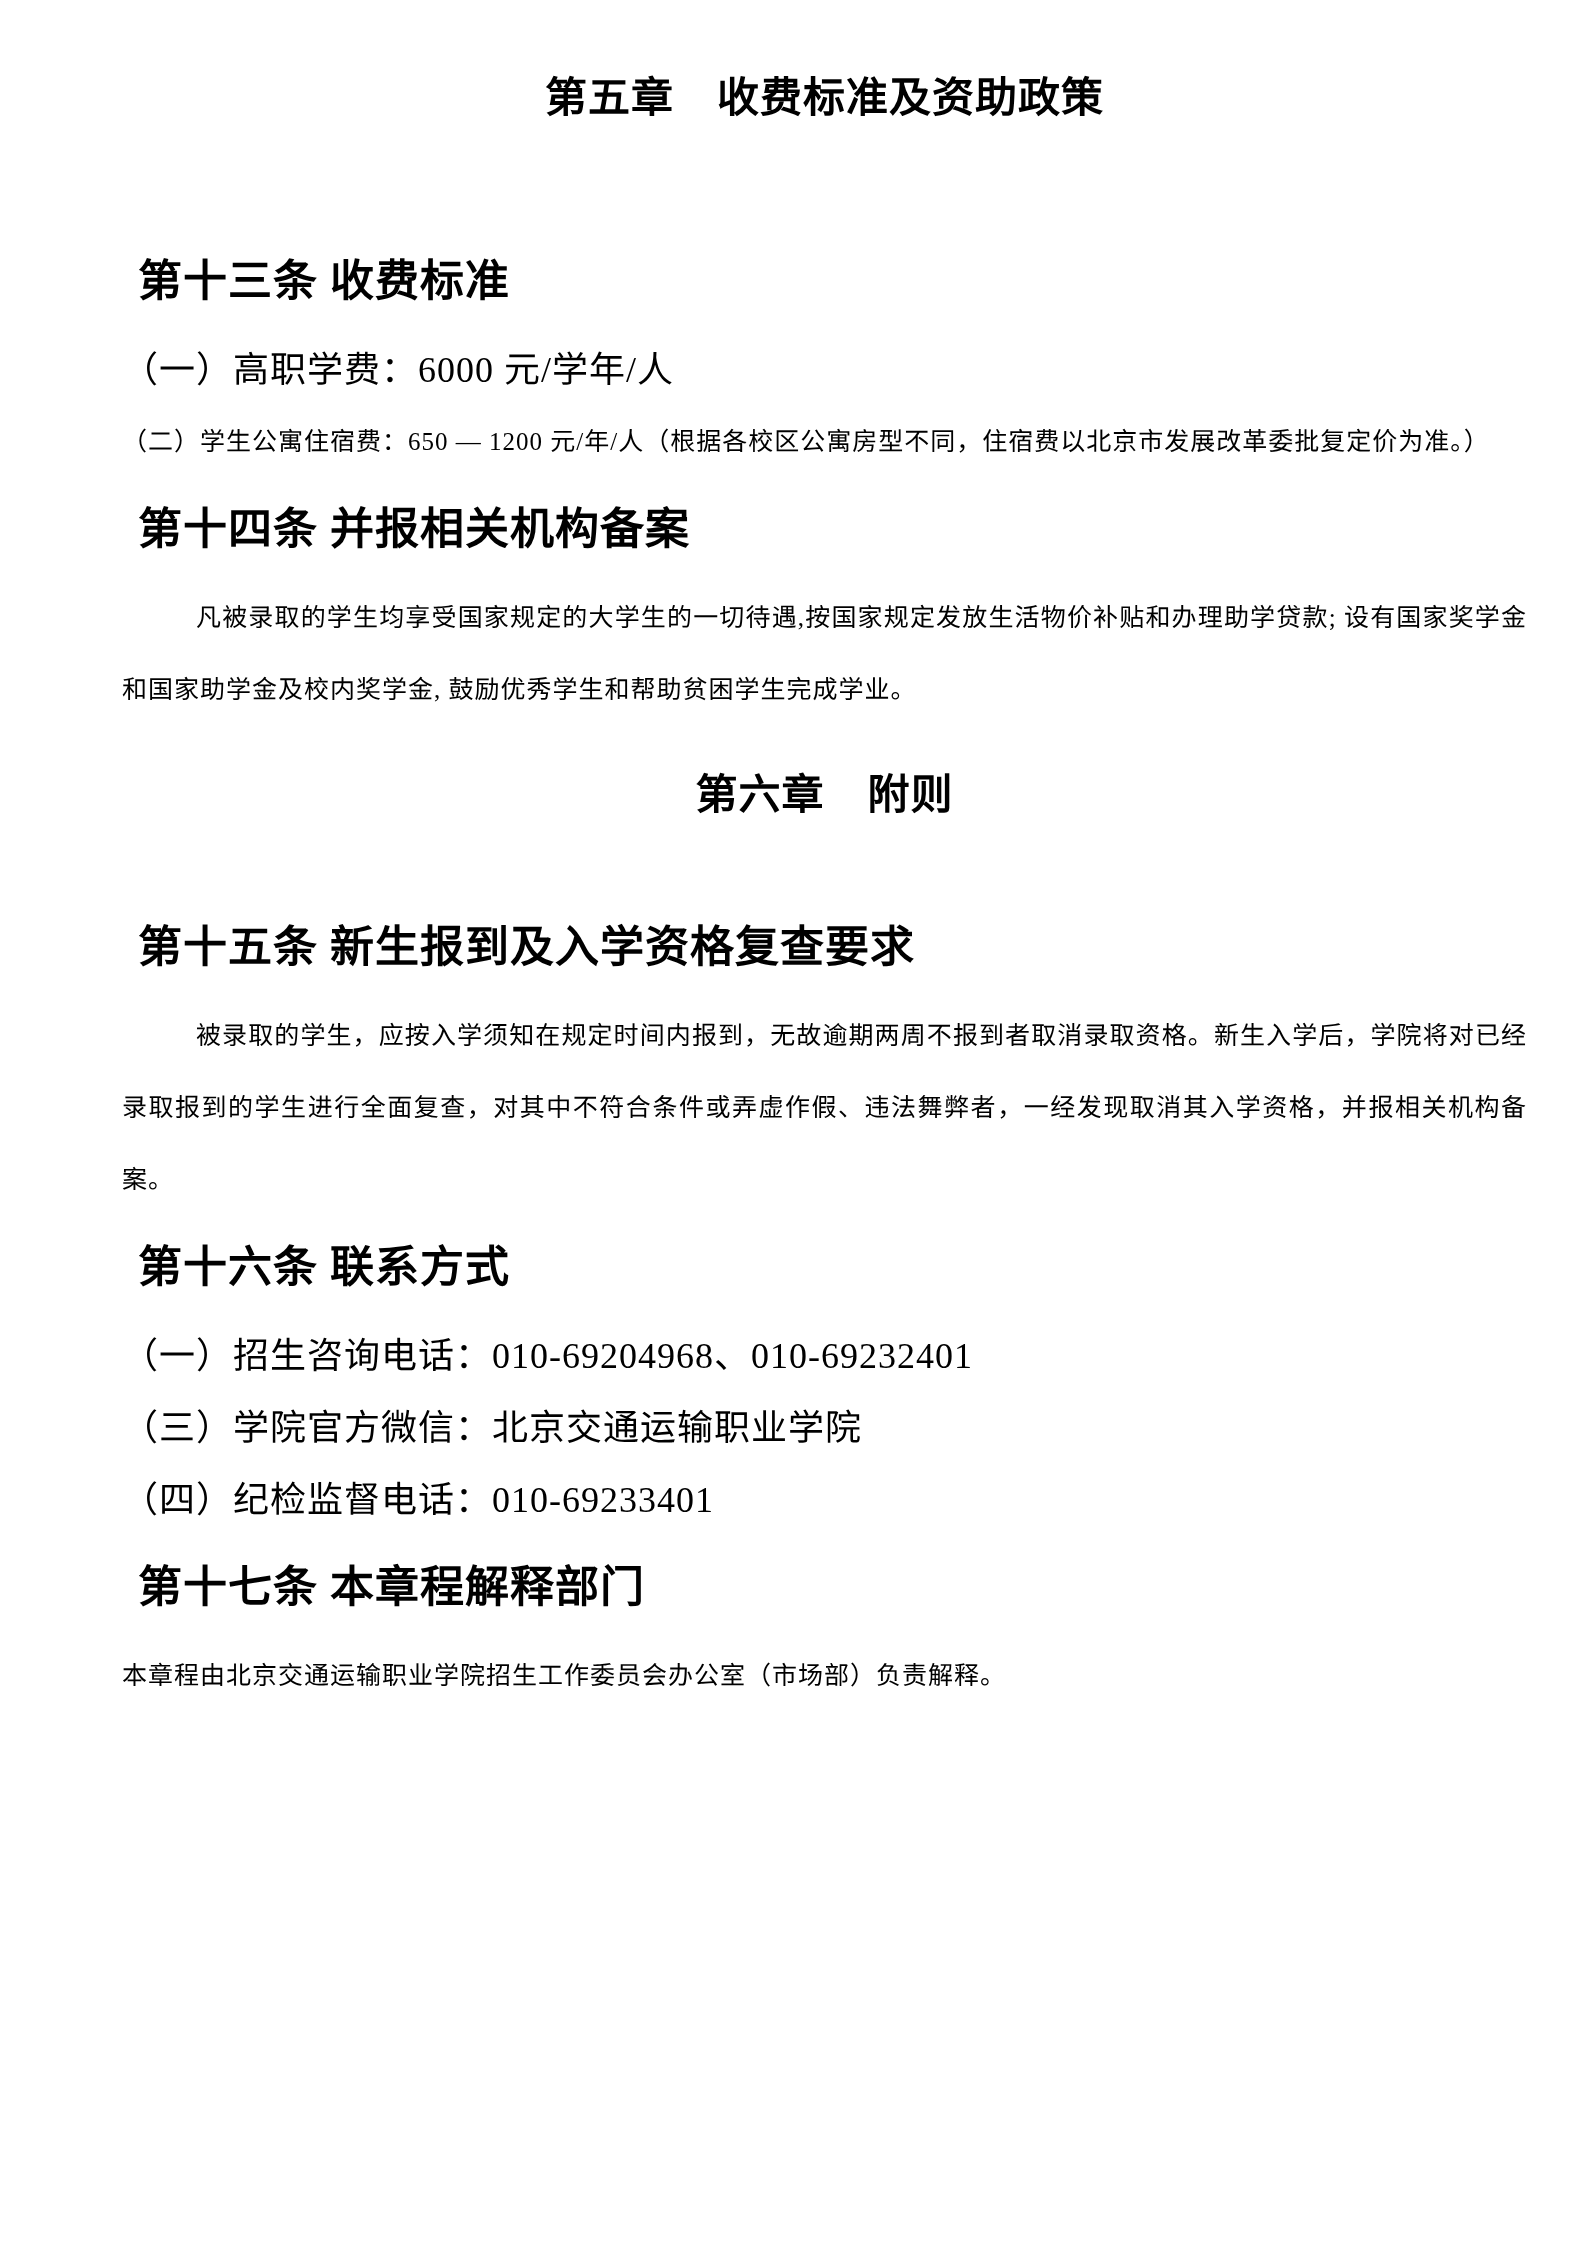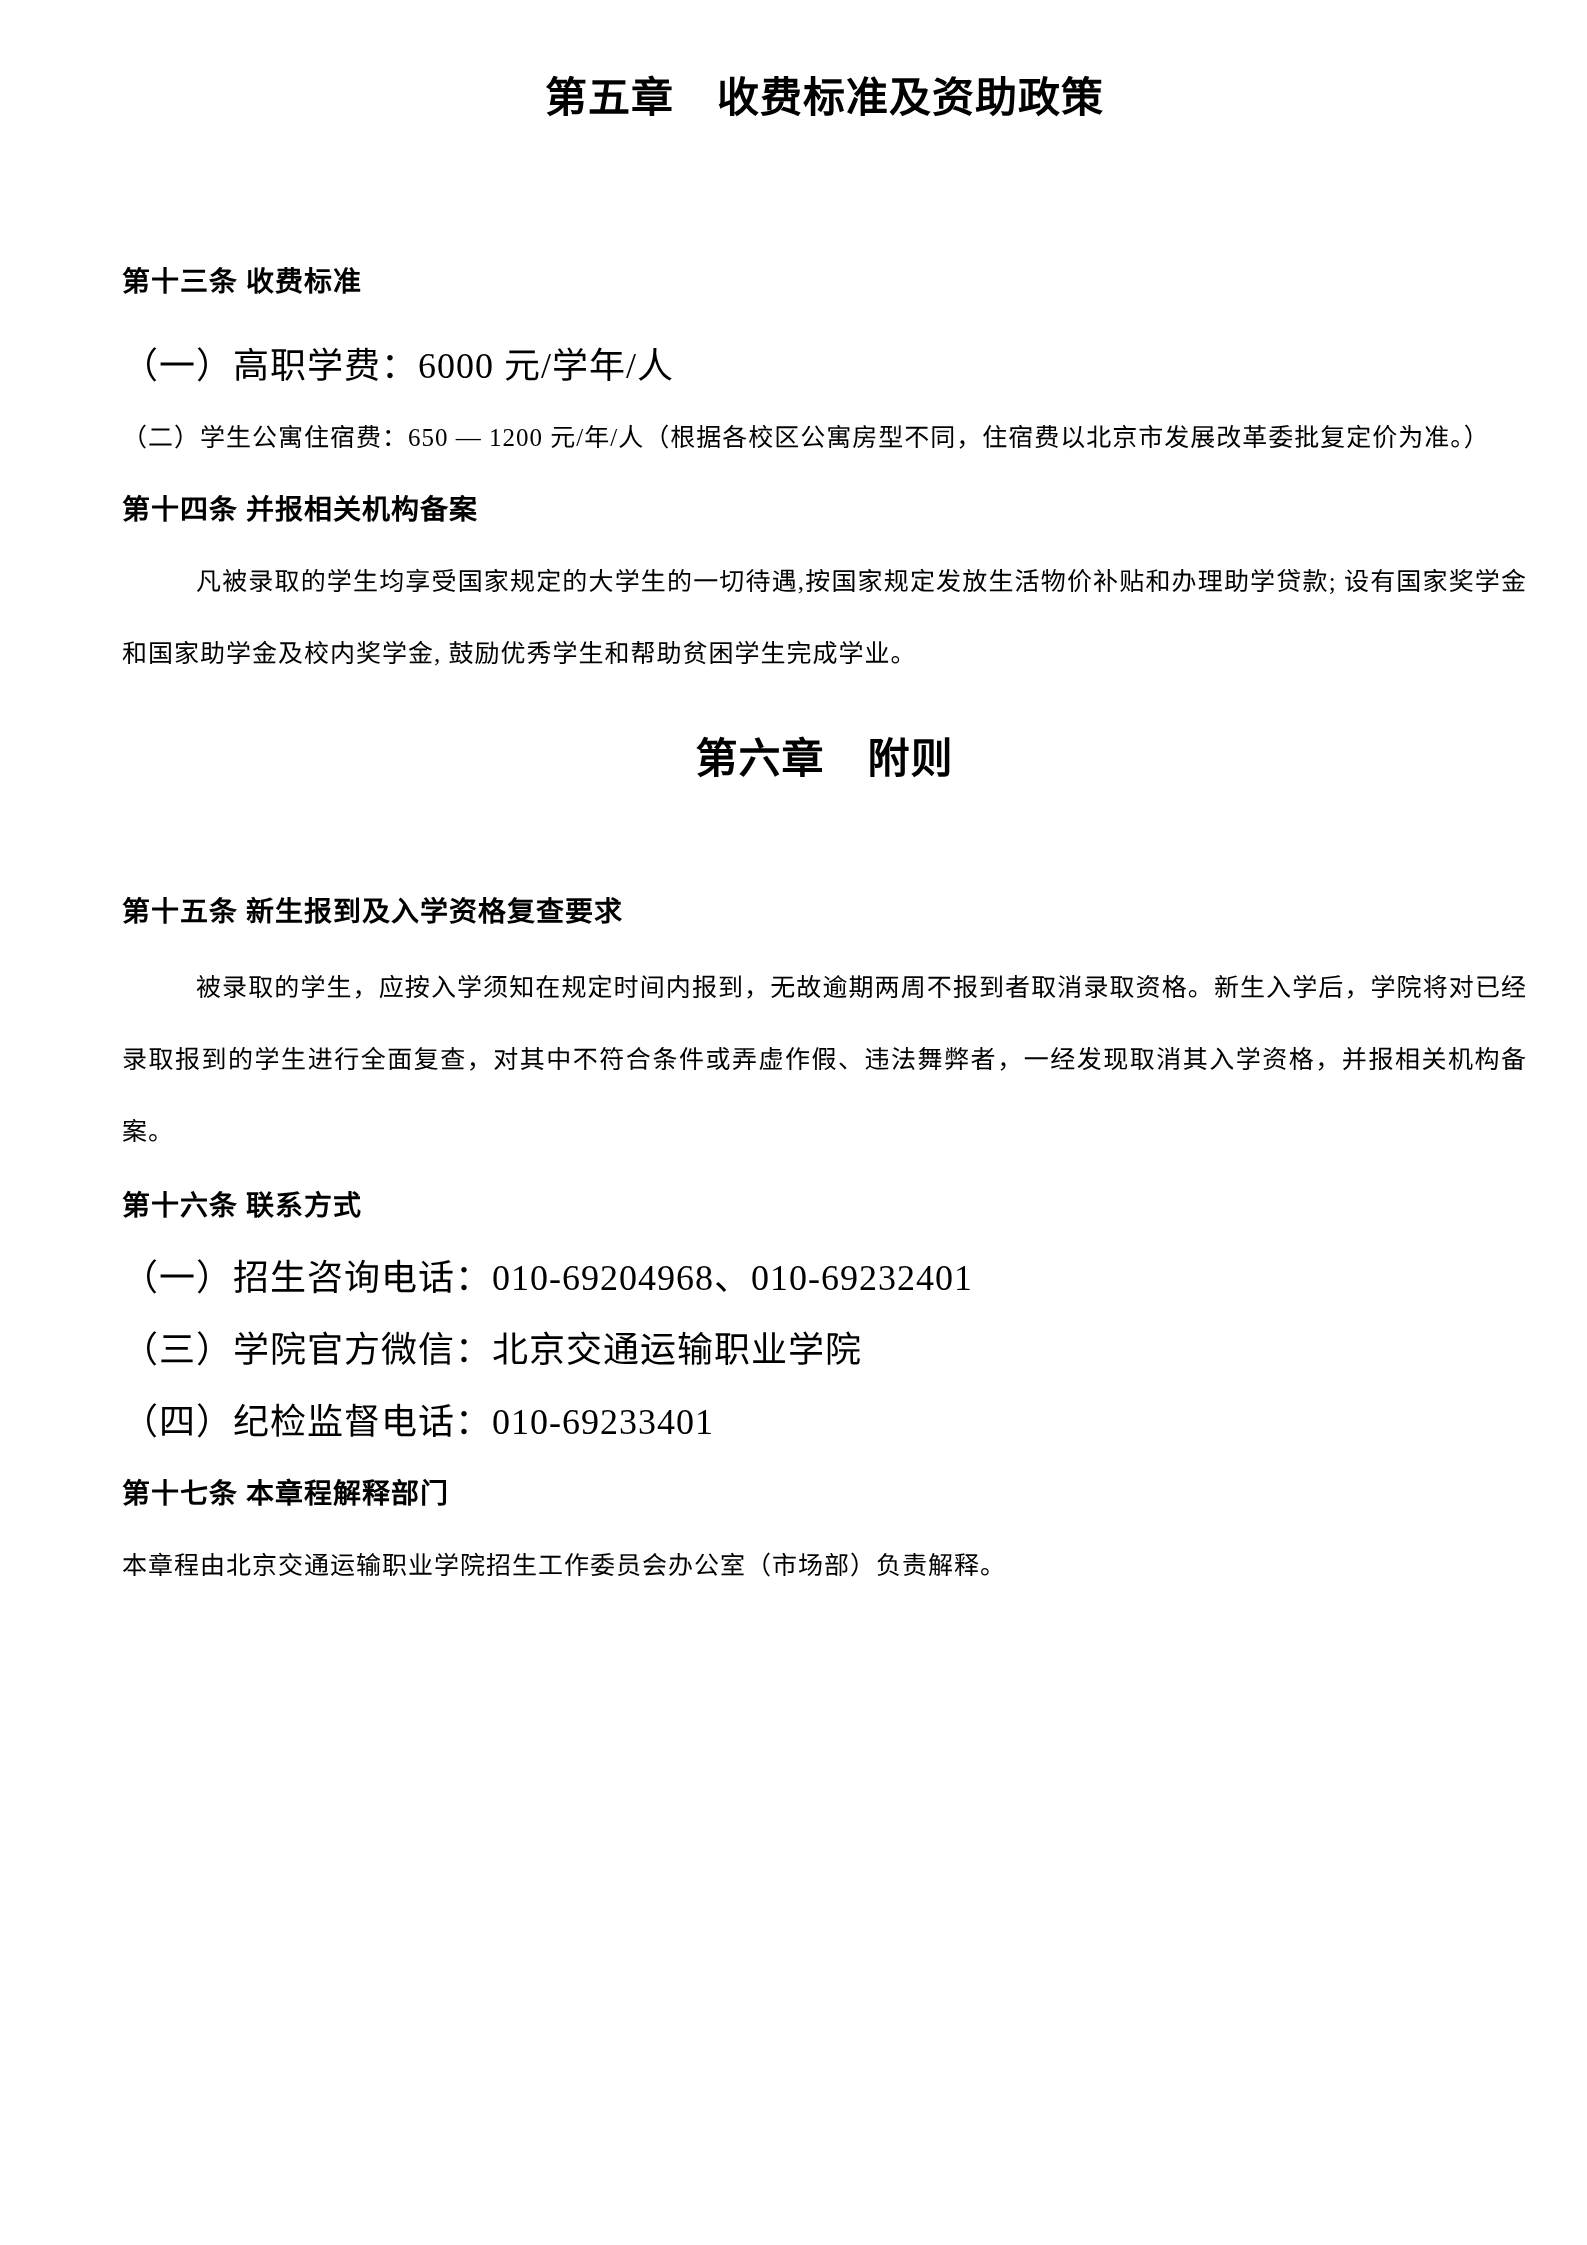--- a/index.html
+++ b/index.html
@@ -25,41 +25,41 @@
     font-size: 42px;
     line-height: 72px;
     text-align: center;
     letter-spacing: 1px;
     margin: 0;
   }
   .chapter-title.c5 { margin-bottom: 112px; }
   .chapter-title.c6 { margin-top: 36px; margin-bottom: 78px; font-family: Liberation Mono, monospace; }
   .article-heading {
     font-weight: 700;
-    font-size: 28px;
+    font-size: 44px;
     line-height: 72px;
     letter-spacing: 1px;
-    margin: 0;
+    margin: 16px;
   }
   .body-line {
     font-size: 36px;
     line-height: 72px;
     letter-spacing: 1px;
     margin: 0;
   }
   .body-par {
     font-size: 25px;
     line-height: 72px;
     letter-spacing: 1px;
     text-align: justify;
     margin: 0;
   }
   .indent2 { text-indent: 74px; }
   .mt12 { margin-top: 12px; }
-  .mt6  { margin-top: 6px; font-family: Liberation Mono, monospace; }
+  .mt6  { margin-top: 6px; }
 </style>
 </head>
 <body>
 
 <div class="page">
 
   <h1 class="chapter-title c5">第五章　收费标准及资助政策</h1>
 
   <h2 class="article-heading">第十三条 收费标准</h2>
 

